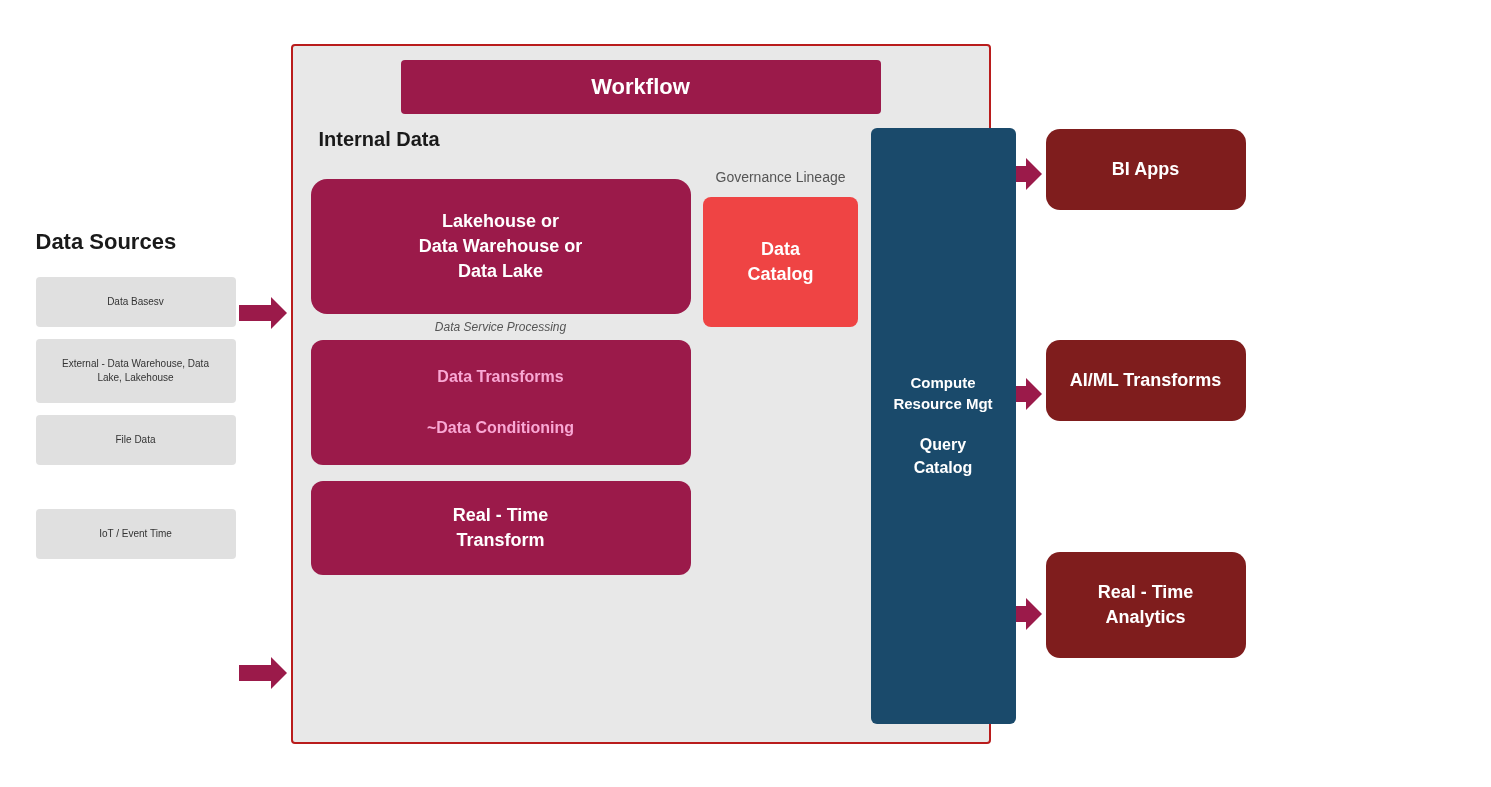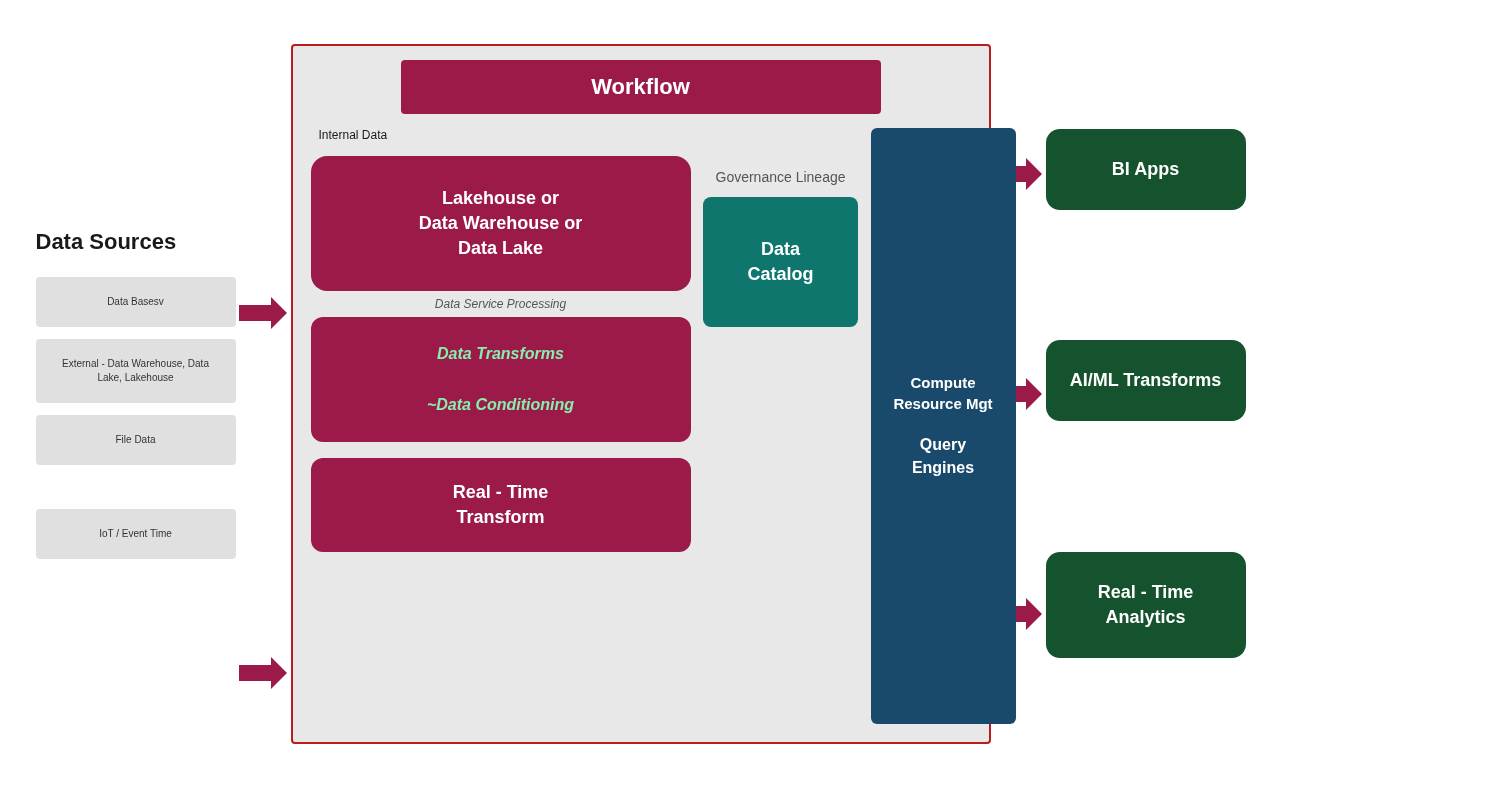--- a/index.html
+++ b/index.html
@@ -88,24 +88,24 @@
 
     
     .internal-data-section {
       display: flex;
       flex-direction: column;
       width: 380px;
       flex-shrink: 0;
     }
 
     .internal-data-title {
-      font-size: 12px;
-      font-weight: normal;
+      font-size: 20px;
+      font-weight: bold;
       color: #1a1a1a;
-      margin-bottom: 14px;
+      margin-bottom: 28px;
       margin-left: 8px;
     }
 
     .lakehouse-box {
       background: #9b1a4a;
       color: white;
       font-size: 18px;
       font-weight: bold;
       text-align: center;
       border-radius: 16px;
@@ -117,29 +117,28 @@
     .data-service-label {
       font-size: 12px;
       color: #555;
       text-align: center;
       margin-bottom: 6px;
       font-style: italic;
     }
 
     .transforms-box {
       background: #9b1a4a;
-      color: #86efac;
+      color: #f9a8d4;
       font-size: 16px;
       font-weight: bold;
       text-align: center;
       border-radius: 12px;
       padding: 24px 20px;
       line-height: 1.6;
       margin-bottom: 8px;
-      font-style: italic;
     }
 
     .realtime-box {
       background: #9b1a4a;
       color: white;
       font-size: 18px;
       font-weight: bold;
       text-align: center;
       border-radius: 12px;
       padding: 22px 20px;
@@ -161,21 +160,21 @@
 
     .governance-label {
       font-size: 14px;
       color: #555;
       text-align: center;
       margin-bottom: 10px;
       line-height: 1.4;
     }
 
     .data-catalog-box {
-      background: #0f766e;
+      background: #ef4444;
       color: white;
       font-size: 18px;
       font-weight: bold;
       text-align: center;
       border-radius: 8px;
       padding: 40px 28px;
       line-height: 1.4;
       width: 155px;
     }
 
@@ -220,21 +219,21 @@
       display: flex;
       flex-direction: column;
       justify-content: space-around;
       gap: 0;
       width: 200px;
       flex-shrink: 0;
       height: 660px;
     }
 
     .output-box {
-      background: #14532d;
+      background: #7f1d1d;
       color: white;
       font-size: 18px;
       font-weight: bold;
       text-align: center;
       border-radius: 14px;
       padding: 28px 16px;
       line-height: 1.4;
     }
 
     
@@ -305,21 +304,21 @@
           <span style="white-space:pre-line;">Data
 Catalog</span>
         </div>
       </div>
 
       <div class="compute-section">
         <div class="compute-query-box">
           <div class="compute-text" style="white-space:pre-line;">Compute
 Resource Mgt</div>
           <div class="query-text" style="white-space:pre-line;">Query
-Engines</div>
+Catalog</div>
         </div>
       </div>
 
     </div>
   </div>
 
   <div style="display:flex;flex-direction:column;align-items:center;justify-content:space-around;width:55px;height:660px;flex-shrink:0;">
     <svg width="48" height="32" viewBox="0 0 48 32">
       <polygon points="0,8 32,8 32,0 48,16 32,32 32,24 0,24" class="maroon-arrow"></polygon>
     </svg>

